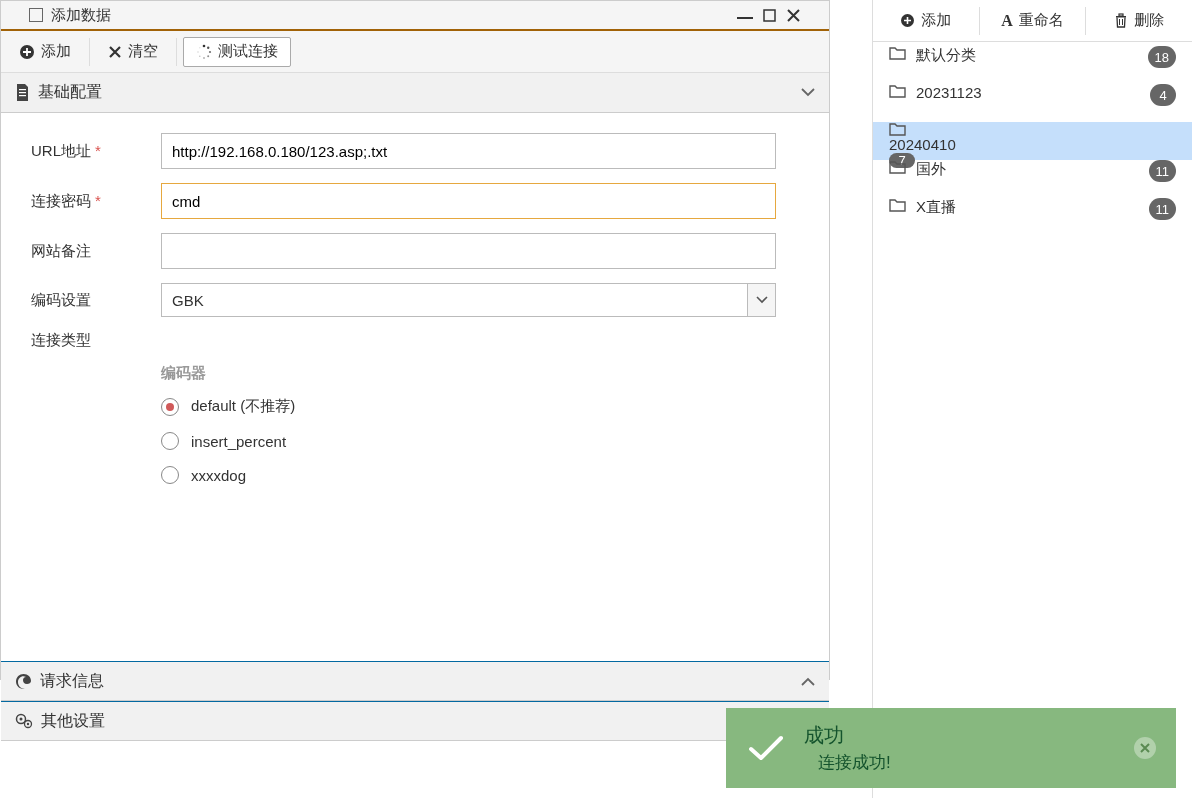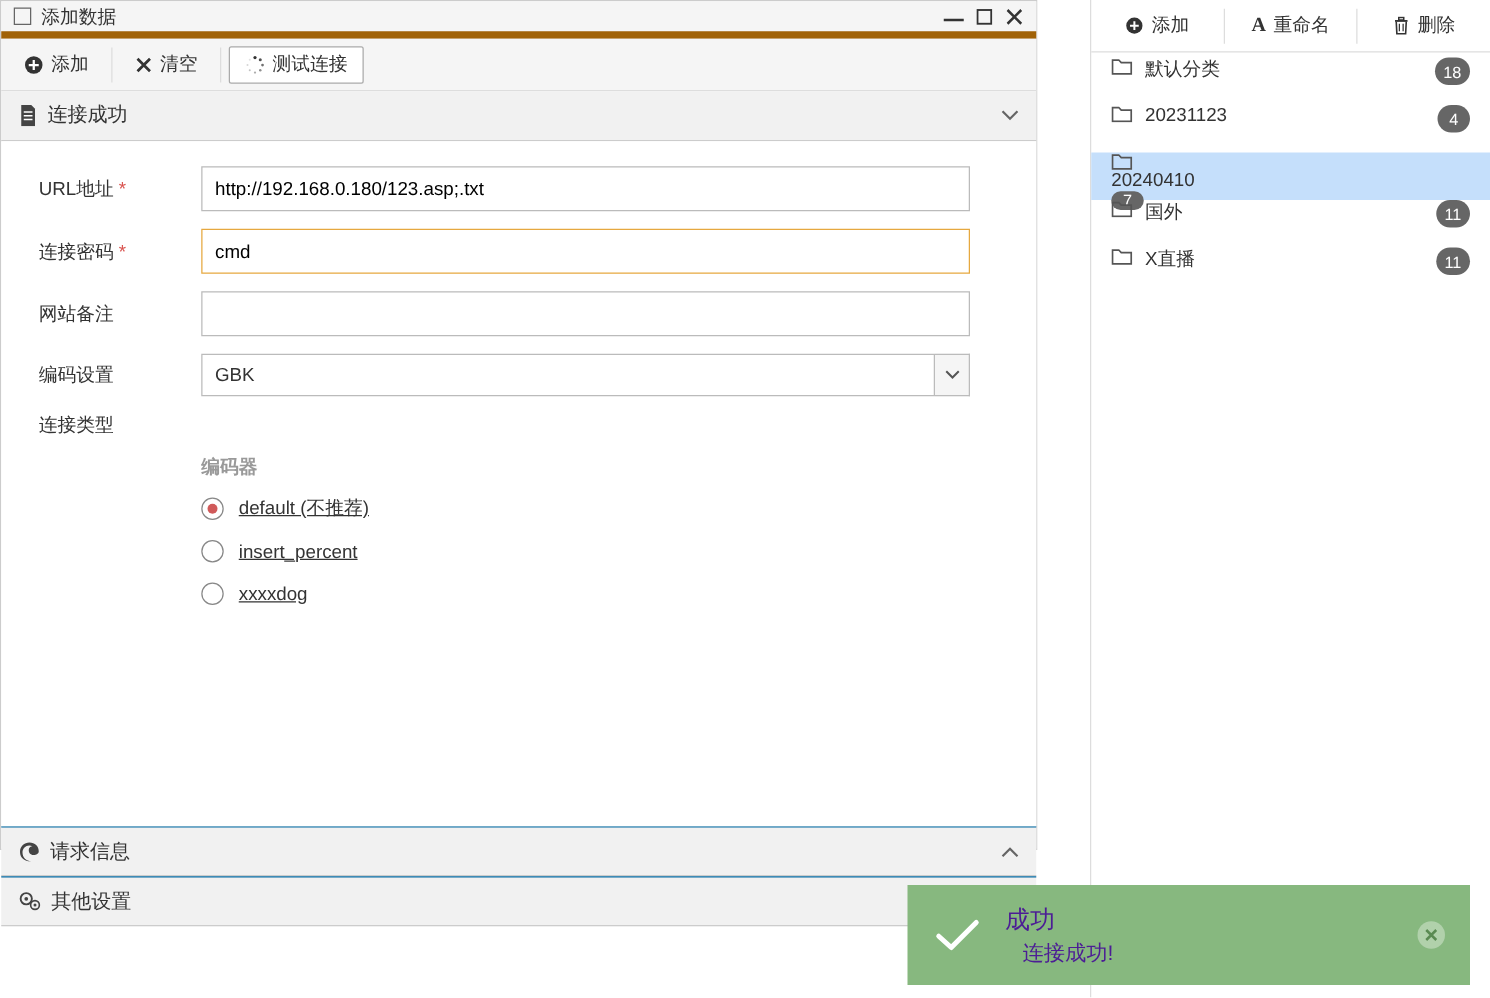--- a/index.html
+++ b/index.html
@@ -1,20 +1,20 @@
 <!DOCTYPE html>
 <html><head>
 <meta charset="utf-8">
 <style>
 * { box-sizing: border-box; margin: 0; padding: 0; }
 body { font-family: "Microsoft YaHei", Arial, sans-serif; font-size: 14px; color: #333; background: #fff; width: 1192px; height: 798px; position: relative; overflow: hidden; }
 
 
 .dialog { position: absolute; left: 0; top: 0; width: 830px; height: 680px; background: #fff; border: 1px solid #ccc; }
-.dialog-titlebar { height: 30px; background: #f5f5f5; border-bottom: 6px solid #a16207; display: flex; align-items: center; padding: 0 10px; }
+.dialog-titlebar { height: 30px; background: #f5f5f5; border-bottom: 2px solid #a16207; display: flex; align-items: center; padding: 0 28px; }
 .dialog-titlebar .title-icon { width: 14px; height: 14px; border: 1.5px solid #666; margin-right: 8px; }
 .dialog-title { flex: 1; font-size: 15px; color: #333; }
 .window-controls { display: flex; gap: 8px; align-items: center; }
 .win-btn { cursor: pointer; width: 16px; height: 16px; display: flex; align-items: center; justify-content: center; color: #333; font-weight: bold; }
 .win-sep { width: 18px; border-top: 2px solid #333; margin-top: 6px; }
 
 .toolbar { height: 42px; background: #f5f5f5; border-bottom: 1px solid #ddd; display: flex; align-items: center; padding: 0 6px; gap: 6px; }
 .tool-btn { height: 30px; padding: 0 12px; display: flex; align-items: center; gap: 6px; cursor: pointer; background: transparent; border: none; font-size: 15px; color: #333; font-family: inherit; }
 .tool-btn.boxed { border: 1px solid #aaa; background: #fff; border-radius: 2px; }
 .tool-sep { width: 1px; height: 28px; background: #ddd; }
@@ -32,38 +32,38 @@
 .form-input.focused { border: 1px solid #e6a83f; outline: none; box-shadow: 0 0 0 0; }
 .form-select-wrap { flex: 1; display: flex; max-width: 615px;}
 .form-select { flex: 1; height: 34px; border: 1px solid #bbb; padding: 0 10px; font-size: 15px; background: #fff; display: flex; align-items: center; }
 .select-btn { width: 28px; height: 34px; border: 1px solid #bbb; border-left: none; background: #f5f5f5; display: flex; align-items: center; justify-content: center; cursor: pointer; }
 
 .encoder-section { margin-left: 130px; }
 .encoder-label { color: #999; font-size: 15px; margin-bottom: 14px; margin-top: 8px; font-weight: bold; }
 .radio-row { display: flex; align-items: center; margin-bottom: 16px; gap: 12px; cursor: pointer; }
 .radio-circle { width: 18px; height: 18px; border: 1.5px solid #888; border-radius: 50%; display: flex; align-items: center; justify-content: center; }
 .radio-circle.sel::after { content: ""; width: 8px; height: 8px; background: #d05a5a; border-radius: 50%; }
-.radio-label { font-size: 15px; text-decoration: underline; }
+.radio-label { font-size: 15px; }
 
 
 .sidebar { position: absolute; right: 0; top: 0; width: 320px; height: 798px; background: #fff; border-left: 1px solid #ddd; }
 .sidebar-toolbar { height: 42px; border-bottom: 1px solid #ddd; display: flex; align-items: center; }
 .sb-tool-btn { flex: 1; height: 100%; display: flex; align-items: center; justify-content: center; gap: 6px; cursor: pointer; border: none; background: transparent; font-size: 15px; font-family: inherit; color: #333;}
 .sb-sep { width: 1px; height: 28px; background: #ddd; }
 
 .folder-list { padding: 4px 0; }
 .folder-item { height: 38px; display: flex; align-items: flex-start; padding: 0 16px; cursor: pointer; }
 .folder-item.selected { background: #c5dffb; flex-direction: column; }
 .folder-icon { margin-right: 10px; color: #555; }
 .folder-name { flex: 1; font-size: 15px; color: #333; }
 .badge { min-width: 26px; height: 22px; padding: 0 7px; border-radius: 11px; background: #888; color: #fff; font-size: 13px; display: flex; align-items: center; justify-content: center; }
 .badge.dark { background: #666; }
 
 
-.toast { position: absolute; right: 16px; bottom: 10px; width: 450px; height: 80px; background: #87b87f; color: #4c1d95; display: flex; align-items: center; padding: 0 20px; }
+.toast { position: absolute; right: 16px; bottom: 10px; width: 450px; height: 80px; background: #87b87f; color: #14532d; display: flex; align-items: center; padding: 0 20px; }
 .toast-check { width: 40px; height: 40px; display: flex; align-items: center; justify-content: center; margin-right: 18px; }
 .toast-text { flex: 1; }
 .toast-title { font-size: 20px; font-weight: 500; }
 .toast-msg { font-size: 17px; margin-top: 2px; margin-left: 14px; }
 .toast-close { width: 22px; height: 22px; border-radius: 50%; background: rgba(255,255,255,0.35); display: flex; align-items: center; justify-content: center; cursor: pointer; font-size: 14px; color: #5a8a52;}
 
 
 .mid-gap { position: absolute; left: 830px; top: 0; width: 30px; height: 798px; background: #fff;  }
 
 svg { display: block; }
@@ -131,21 +131,21 @@
 
   <div class="accordion-header">
     <span class="acc-icon">
         <svg width="15" height="17" viewBox="0 0 15 17">
           <path d="M2 0 h8 l3 3 v14 h-11 z" fill="#444"></path>
           <rect x="4" y="5" width="7" height="1.2" fill="#fff"></rect>
           <rect x="4" y="8" width="7" height="1.2" fill="#fff"></rect>
           <rect x="4" y="11" width="7" height="1.2" fill="#fff"></rect>
         </svg>
       </span>
-    <span>连接成功</span>
+    <span>基础配置</span>
     <span class="chev">
         <svg width="14" height="9" viewBox="0 0 14 9">
           <path d="M1 1 L7 7 L13 1" fill="none" stroke="#666" stroke-width="1.8"></path>
         </svg>
       </span>
   </div>
 
   <div class="form-body">
     <div class="form-row">
       <div class="form-label"><span>URL地址</span><span class="req">*</span></div>

